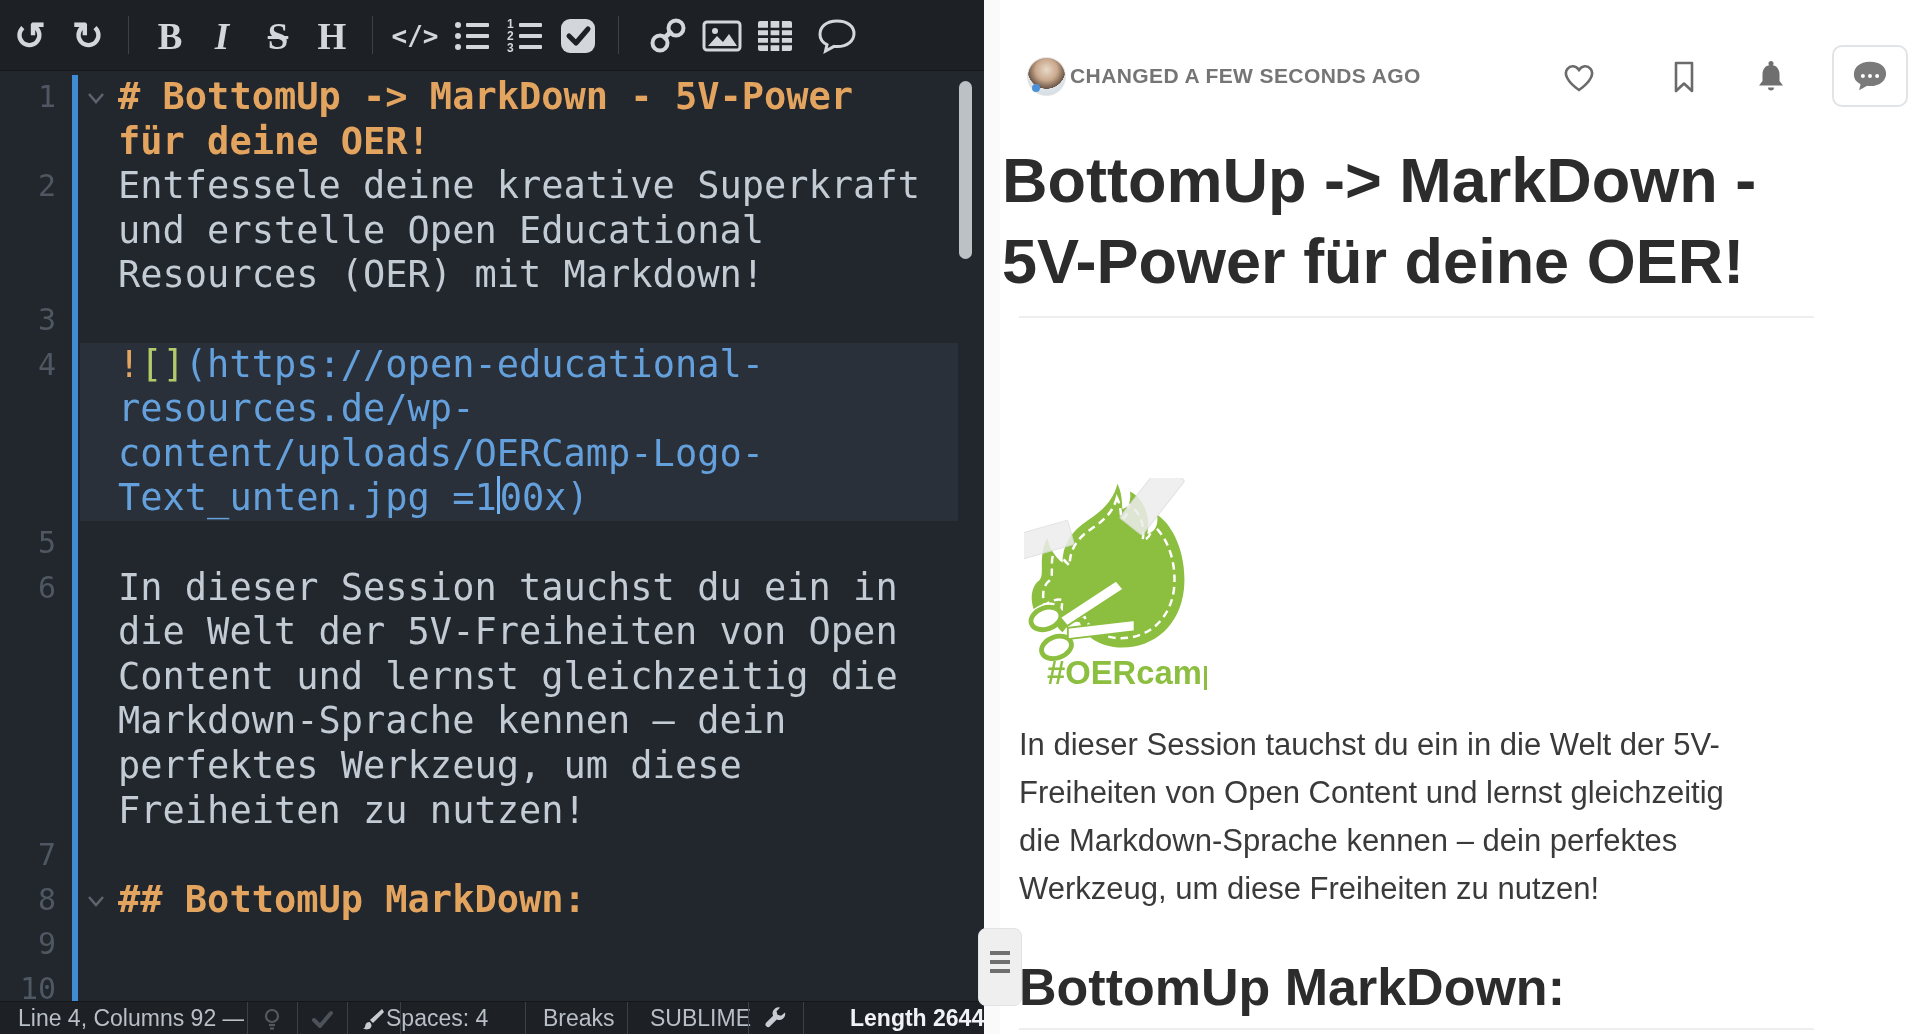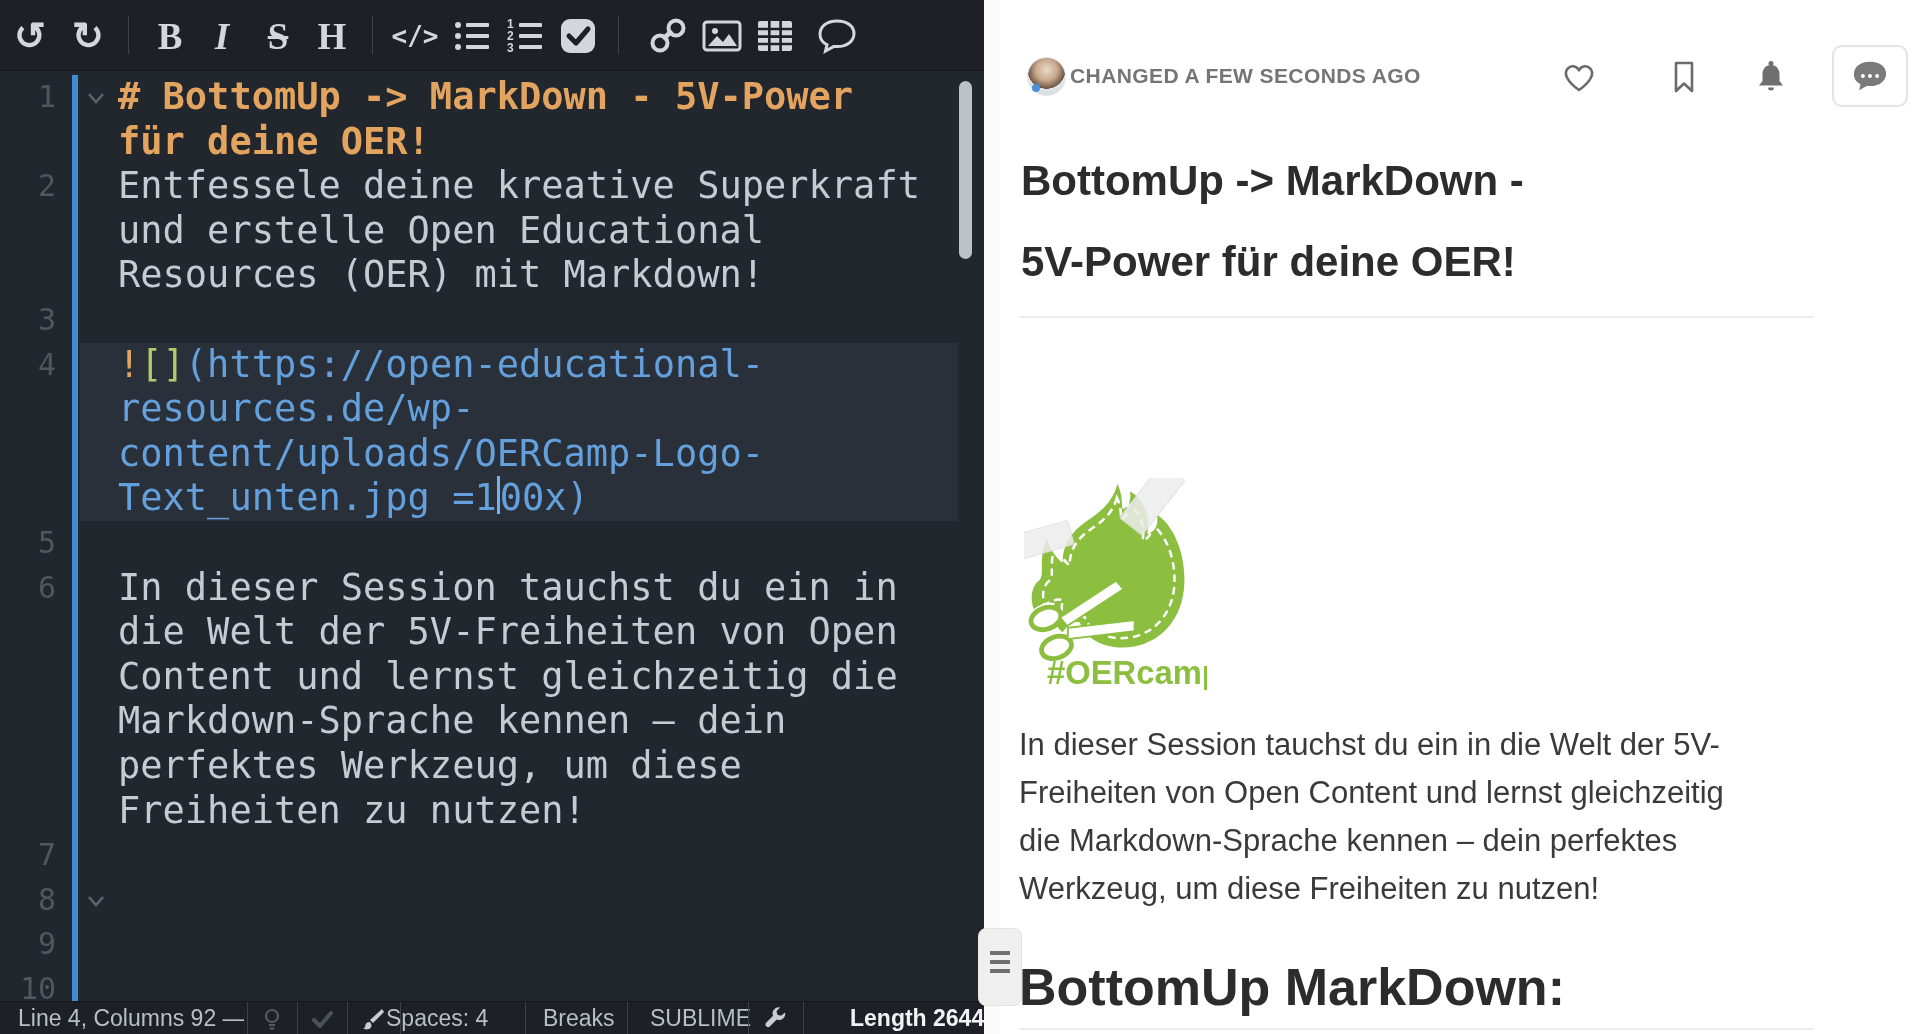--- a/index.html
+++ b/index.html
@@ -64,21 +64,21 @@
           background:radial-gradient(circle at 50% 32%,#e8d9c8 0%,#caa98d 34%,#6b5647 60%,#dfe5ea 61%,#cdd6dd 100%);
           border:1px solid #e4e4e4;box-sizing:border-box;cursor:pointer;}
   .avatar b{position:absolute;left:4px;bottom:3px;width:8px;height:8px;border-radius:50%;
           background:#4a90d8;}
   .changed{position:absolute;left:70px;top:64px;font-size:21px;font-weight:700;color:#757575;
            letter-spacing:.4px;}
   .hicon{position:absolute;top:58px;width:38px;height:38px;color:#6b6b6b;cursor:pointer;}
   .cbtn{position:absolute;left:832px;top:45px;width:76px;height:62px;border:2px solid #e1e4e7;
         border-radius:10px;box-sizing:border-box;display:flex;align-items:center;
         justify-content:center;background:#fff;cursor:pointer;}
-  .pv-title{position:absolute;left:21px;top:140px;width:845px;font-size:42px;line-height:81px;
+  .pv-title{position:absolute;left:2px;top:140px;width:845px;font-size:63px;line-height:81px;
         font-weight:700;color:#2c2c2c;white-space:pre-line;}
   .pv-hr1{position:absolute;left:19px;top:316px;width:795px;height:2px;background:#eeeeee;}
   .pv-para{position:absolute;left:19px;width:810px;font-size:31px;line-height:48px;color:#3a3a3a;
         white-space:pre-line;}
   .pv-para1{top:349px;}
   .pv-para2{top:721px;}
   .pv-logo{position:absolute;left:24px;top:478px;width:183px;height:212px;}
   .pv-h2{position:absolute;left:19px;top:957px;width:845px;font-size:52px;line-height:60px;
         font-weight:700;color:#2c2c2c;}
   .pv-hr2{position:absolute;left:19px;top:1028px;width:795px;height:2px;background:#eeeeee;}
@@ -229,20 +229,21 @@
           <div class="lnum">7</div>
           <div class="abar"></div>
           <div class="ltext"></div>
         </div>
         <div class="code-line">
           <div class="lnum">8</div>
           <div class="abar"></div>
           <div class="chev"><svg width="24" height="24" viewBox="0 0 24 24">
               <polyline points="5,8 12,16 19,8" fill="none" stroke="#5c646e" stroke-width="2.5"></polyline>
             </svg></div>
+          <div class="ltext"><span class="seg-heading">## BottomUp MarkDown:</span></div>
         </div>
         <div class="code-line">
           <div class="lnum">9</div>
           <div class="abar"></div>
           <div class="ltext"></div>
         </div>
         <div class="code-line">
           <div class="lnum">10</div>
           <div class="abar"></div>
         </div>

